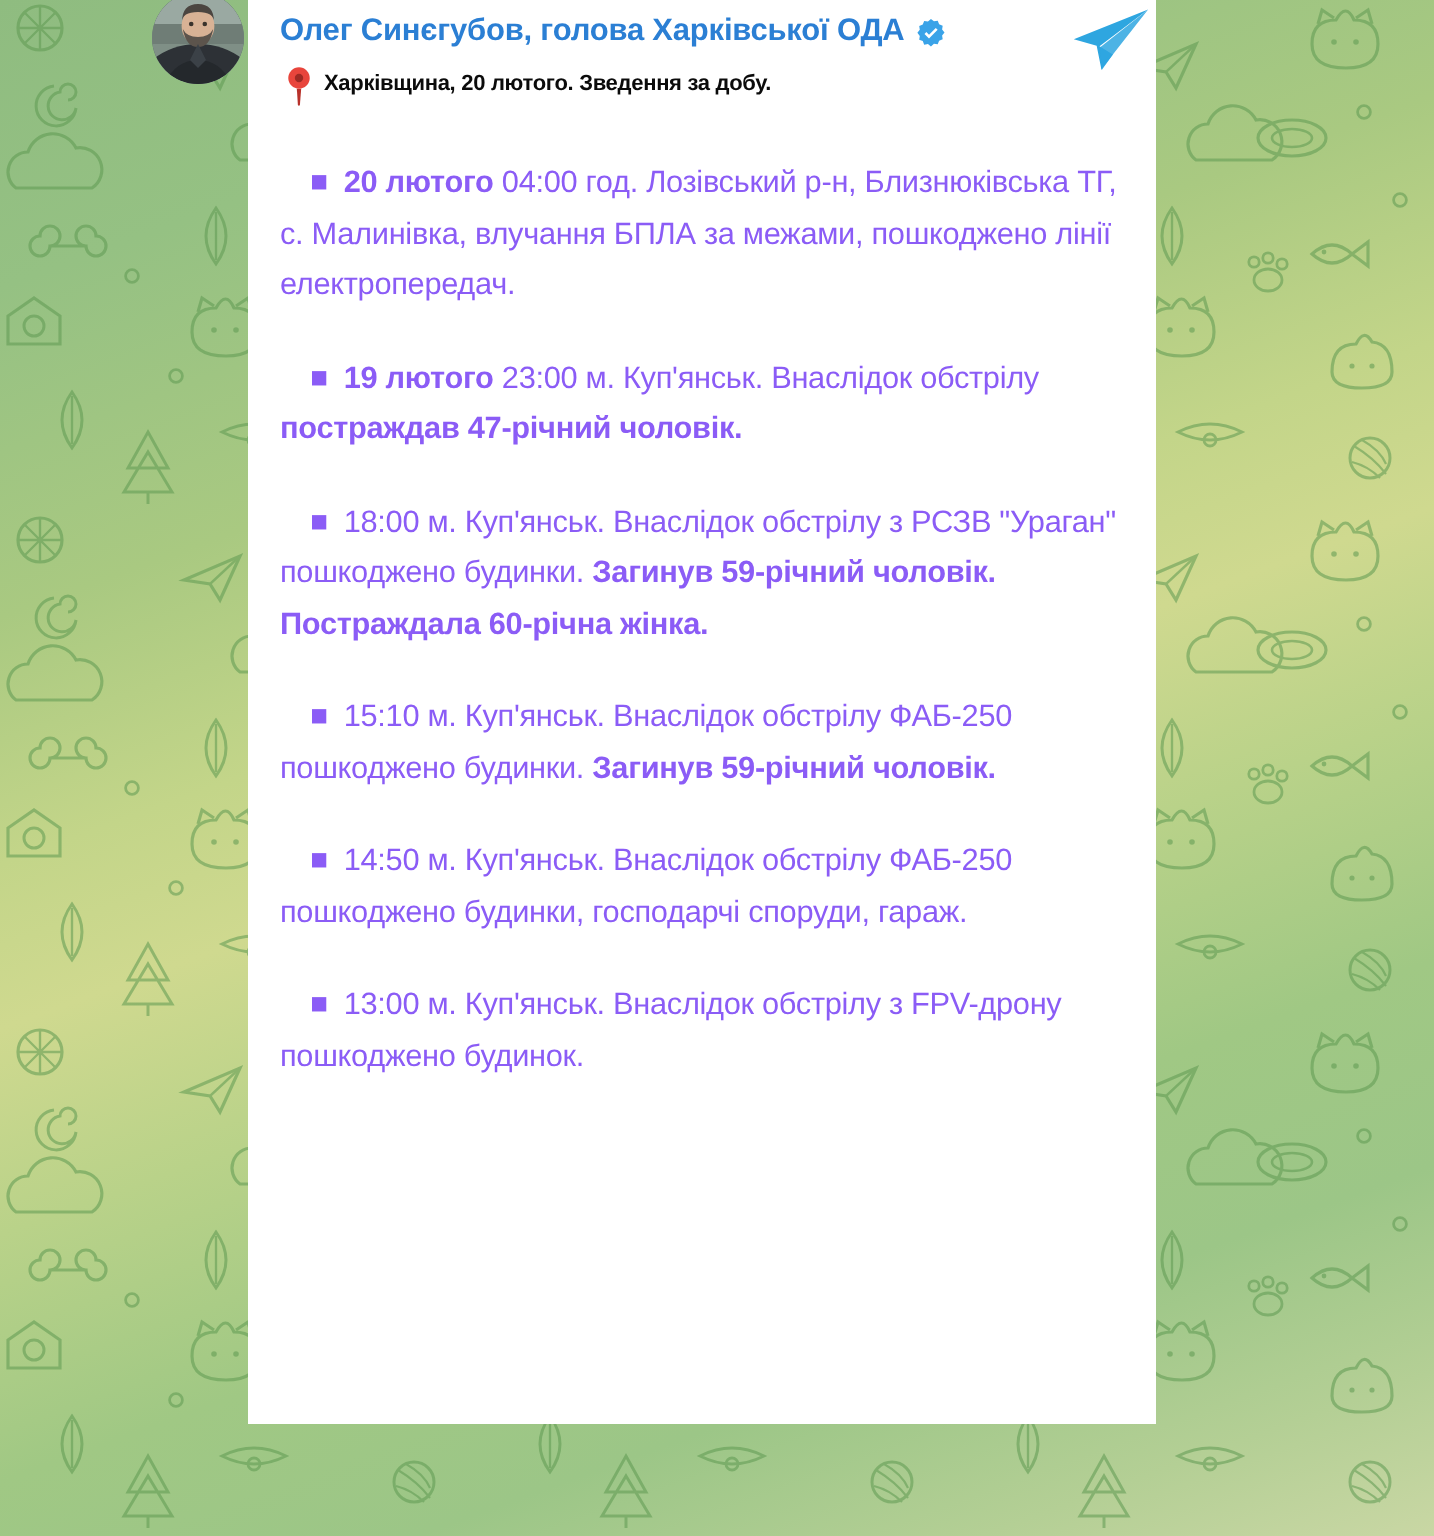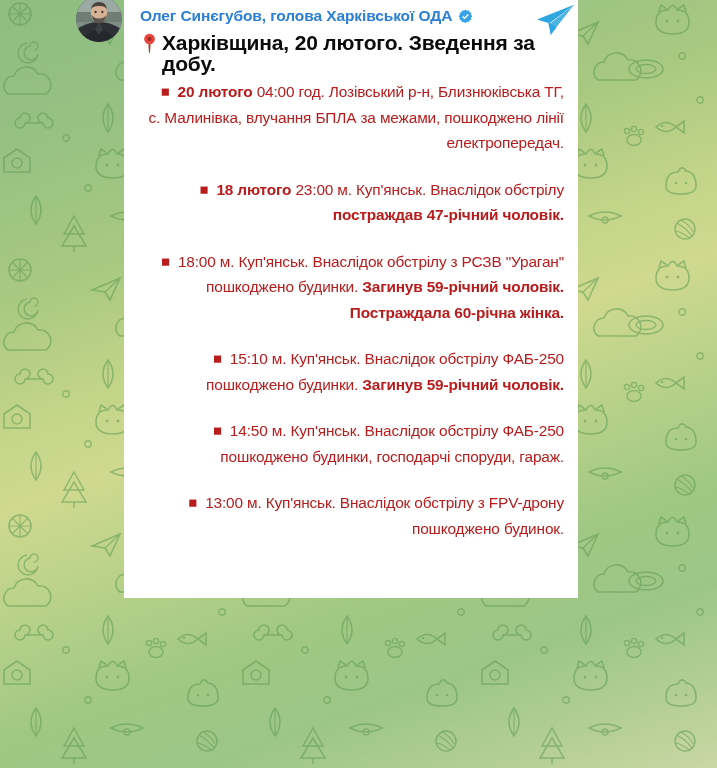--- a/index.html
+++ b/index.html
@@ -38,21 +38,21 @@
     inset: 0;
     opacity: 0.55;
   }
 
   
   #post-sheet {
     position: absolute;
     left: 124px;
     top: 0;
     width: 454px;
-    height: 598px;
+    height: 712px;
     background: #ffffff;
     box-sizing: border-box;
   }
 
   
   #post-header {
     position: absolute;
     left: 0;
     top: 0;
     width: 454px;
@@ -93,21 +93,21 @@
     margin-top: 4px;
     padding-left: 2px;
   }
   #pin-icon {
     flex: 0 0 auto;
     width: 15px;
     height: 20px;
     margin-top: 1px;
   }
   #subtitle-text {
-    font-size: 21px;
+    font-size: 11px;
     font-weight: 700;
     color: #0b0b0b;
     line-height: 21px;
     letter-spacing: -0.15px;
   }
 
   
   #avatar {
     position: absolute;
     left: 76px;
@@ -126,25 +126,24 @@
     position: absolute;
     left: 0;
     top: 64px;
     width: 454px;
     box-sizing: border-box;
     padding: 0 14px 0 16px;
   }
   .entry {
     font-size: 15.4px;
     line-height: 25.5px;
-    color: #b91c1c;
+    color: #8b5cf6;
     margin-bottom: 21px;
     letter-spacing: -0.15px;
     text-indent: 15px;
-    text-align: right;
   }
   .entry .bullet {
     font-size: 11px;
     vertical-align: 2px;
     letter-spacing: 0;
   }
   .entry .sp { letter-spacing: 0; }
   .entry b { font-weight: 700; }
 </style>
 </head>
@@ -270,21 +269,21 @@
         <path fill="#b8312a" d="M7.4 21.5c.2.5.9.5 1.1 0l.7-9h-2.4z"></path>
         <circle cx="8" cy="6.6" r="5.9" fill="#e8453c"></circle>
         <circle cx="8" cy="6.6" r="2.3" fill="#9e2a24"></circle>
       </svg>
       <span id="subtitle-text">Харківщина, 20 лютого. Зведення за добу.</span>
     </div>
   </div>
 
   <div id="entries">
       <p class="entry"><span class="bullet">◼</span><span class="sp"> </span><b>20 лютого</b><span> 04:00 год. Лозівський р-н, Близнюківська ТГ, с. Малинівка, влучання БПЛА за межами, пошкоджено лінії електропередач.</span></p>
-      <p class="entry"><span class="bullet">◼</span><span class="sp"> </span><b>18 лютого</b><span> 23:00 м. Куп'янськ. Внаслідок обстрілу </span><b>постраждав 47-річний чоловік.</b></p>
+      <p class="entry"><span class="bullet">◼</span><span class="sp"> </span><b>19 лютого</b><span> 23:00 м. Куп'янськ. Внаслідок обстрілу </span><b>постраждав 47-річний чоловік.</b></p>
       <p class="entry"><span class="bullet">◼</span><span class="sp"> </span><span>18:00 м. Куп'янськ. Внаслідок обстрілу з РСЗВ "Ураган" пошкоджено будинки. </span><b>Загинув 59-річний чоловік. Постраждала 60-річна жінка.</b></p>
       <p class="entry"><span class="bullet">◼</span><span class="sp"> </span><span>15:10 м. Куп'янськ. Внаслідок обстрілу ФАБ-250 пошкоджено будинки. </span><b>Загинув 59-річний чоловік.</b></p>
       <p class="entry"><span class="bullet">◼</span><span class="sp"> </span><span>14:50 м. Куп'янськ. Внаслідок обстрілу ФАБ-250 пошкоджено будинки, господарчі споруди, гараж.</span></p>
       <p class="entry"><span class="bullet">◼</span><span class="sp"> </span><span>13:00 м. Куп'янськ. Внаслідок обстрілу з FPV-дрону пошкоджено будинок.</span></p>
     </div>
 </div>
 
 <div id="avatar">
   <svg viewBox="0 0 46 46">
     <defs>

